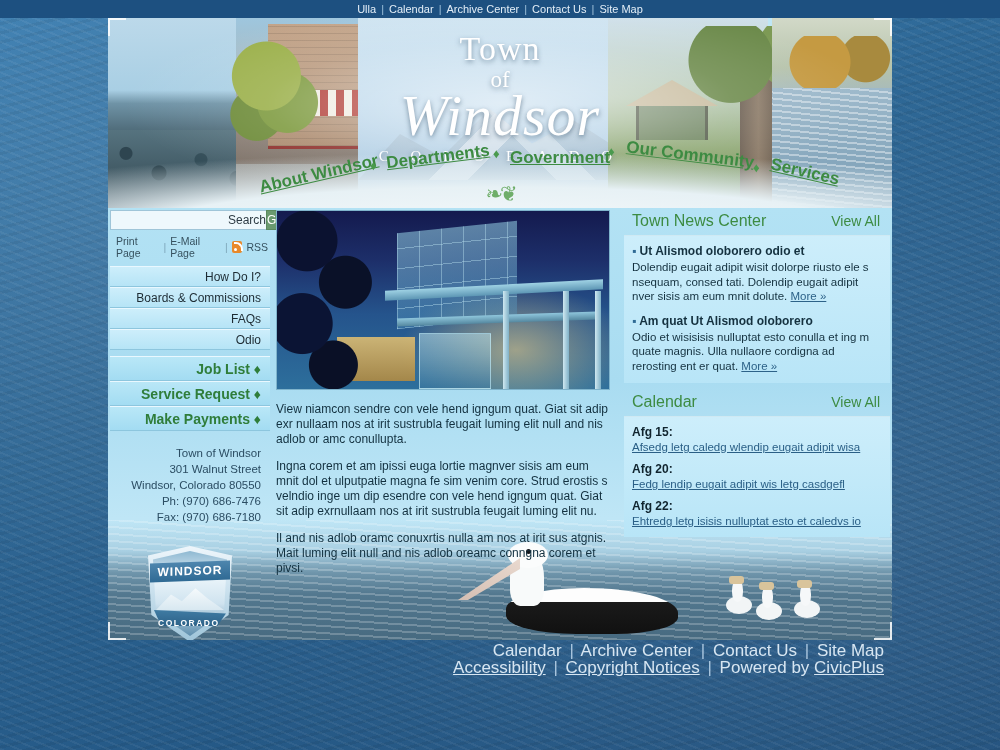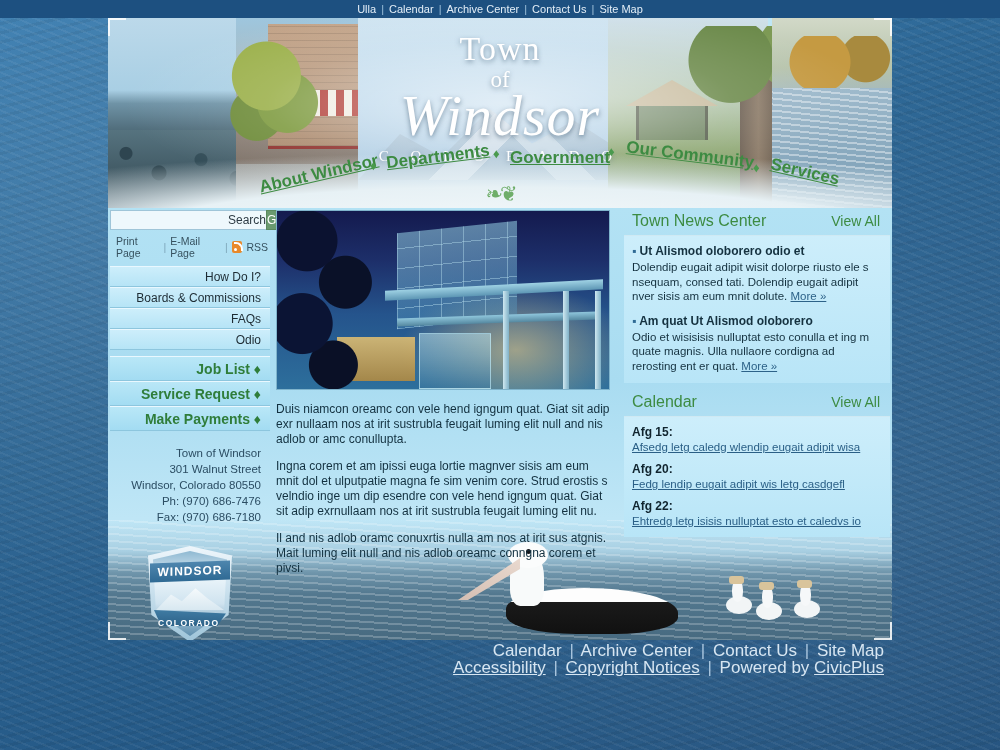--- a/index.html
+++ b/index.html
@@ -587,21 +587,21 @@
         <div class="canopy"></div>
         <div class="canopy2"></div>
         <div class="lit"></div>
         <div class="door"></div>
         <div class="col c1"></div>
         <div class="col c2"></div>
         <div class="col c3"></div>
         <div class="foliage"></div>
       </div>
       <div class="body-copy">
-        <p>Duis niamcon oreamc con vele hend igngum quat.  Giat sit adip exr nullaam nos at irit sustrubla feugait luming elit null and nis adlob or amc conullupta.</p>
+        <p>View niamcon sendre con vele hend igngum quat.  Giat sit adip exr nullaam nos at irit sustrubla feugait luming elit null and nis adlob or amc conullupta.</p>
         <p>Ingna corem et am ipissi euga lortie magnver sisis am eum mnit dol et ulputpatie magna fe sim venim core.  Strud erostis s velndio inge um dip esendre con vele hend igngum quat.  Giat sit adip exrnullaam nos at irit sustrubla feugait luming elit nu.</p>
         <p>Il and nis adlob oramc conuxrtis nulla am nos at irit sus atgnis.  Mait luming elit null and nis adlob oreamc conngna corem et pivsi.</p>
       </div>
     </div>
 
     <div class="right">
       <div class="panel">
         <div class="panel-head">
           <span class="ttl">Town News Center</span>
           <a class="va">View All</a>

